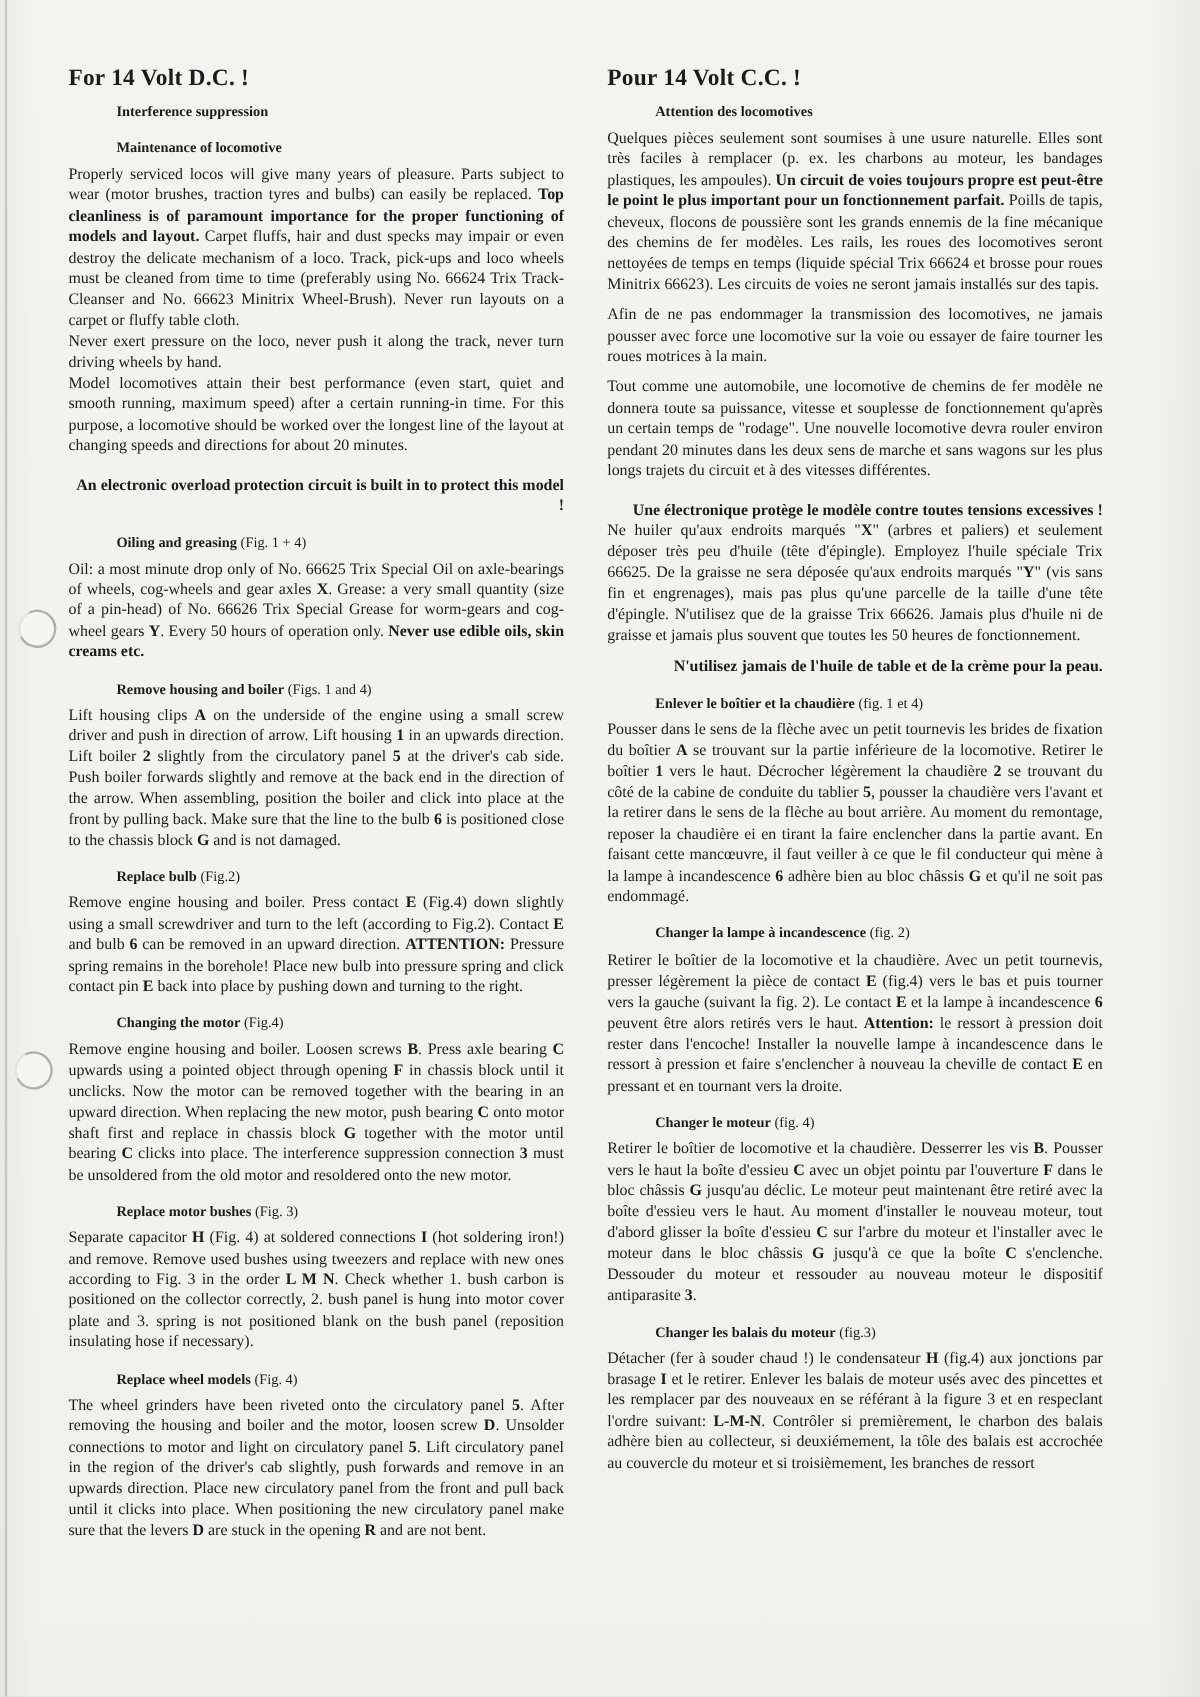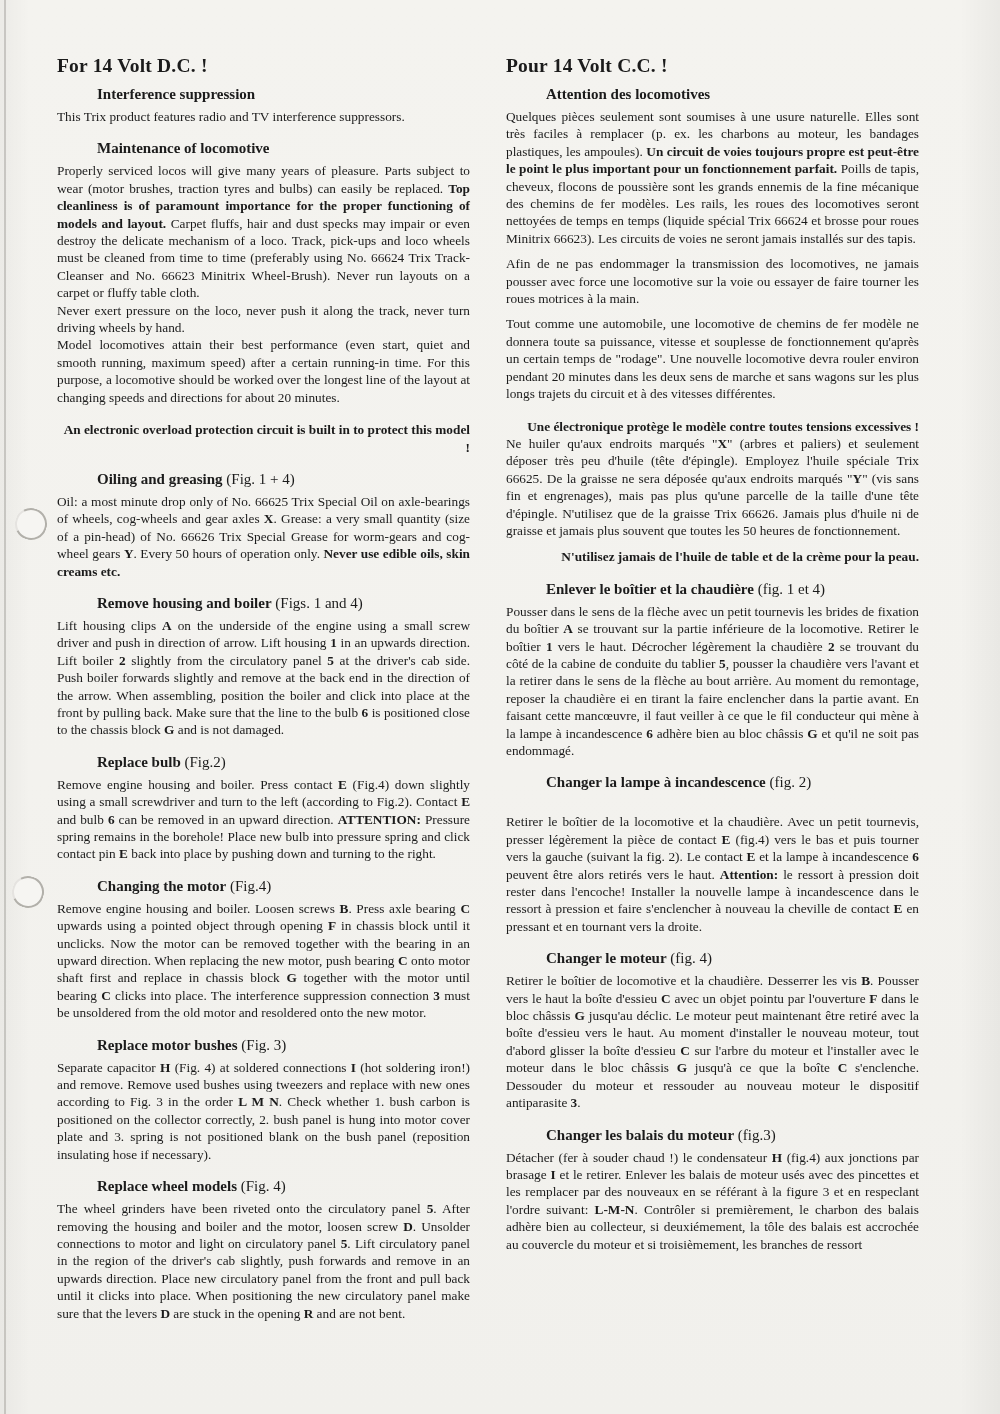--- a/index.html
+++ b/index.html
@@ -51,28 +51,28 @@
 
   .col-title {
     font-size: 19.5px;
     font-weight: bold;
     margin: 0 0 9px 0;
     letter-spacing: 0.2px;
   }
 
   .doc-section { margin: 0; }
   .doc-section h3 {
-    font-size: 15px;
+    font-size: 12px;
     font-weight: normal;
     margin: 15px 0 5px 0;
     padding-left: 40px;
   }
   .doc-section h3 b { font-weight: bold; }
   .sections > section:first-child h3 { margin-top: 5px; }
-  .doc-section.gap-after h3 { margin-bottom: 22px; }
+  .doc-section.gap-after h3 { margin-bottom: 6px; }
 
   .doc-section p {
     font-size: 13.3px;
     line-height: 17.4px;
     margin: 0;
     text-align: justify;
   }
   .doc-section p + p { margin-top: 8px; }
   .doc-section.tight p + p { margin-top: 0; }
 
@@ -90,21 +90,20 @@
   <div class="edge-line"></div>
   <div class="punch p1"></div>
   <div class="punch p2"></div>
 
   <div class="columns">
     <div class="doc-column">
       <h1 class="col-title">For 14 Volt D.C. !</h1>
       <div class="sections">
           <section class="doc-section">
             <h3><b>Interference suppression</b></h3>
-            <p>This Trix product features radio and TV interference suppressors.</p>
           </section>
           <section class="doc-section tight">
             <h3><b>Maintenance of locomotive</b></h3>
             <p>Properly serviced locos will give many years of pleasure. Parts subject to wear (motor brushes, traction tyres and bulbs) can easily be replaced. <b>Top cleanliness is of paramount importance for the proper functioning of models and layout.</b> Carpet fluffs, hair and dust specks may impair or even destroy the delicate mechanism of a loco. Track, pick-ups and loco wheels must be cleaned from time to time (preferably using No. 66624 Trix Track-Cleanser and No. 66623 Minitrix Wheel-Brush). Never run layouts on a carpet or fluffy table cloth.</p>
             <p>Never exert pressure on the loco, never push it along the track, never turn driving wheels by hand.</p>
             <p>Model locomotives attain their best performance (even start, quiet and smooth running, maximum speed) after a certain running-in time. For this purpose, a locomotive should be worked over the longest line of the layout at changing speeds and directions for about 20 minutes.</p>
           </section>
           <section class="doc-section">
             <p class="lead"><b>An electronic overload protection circuit is built in to protect this model !</b></p>
           </section>

